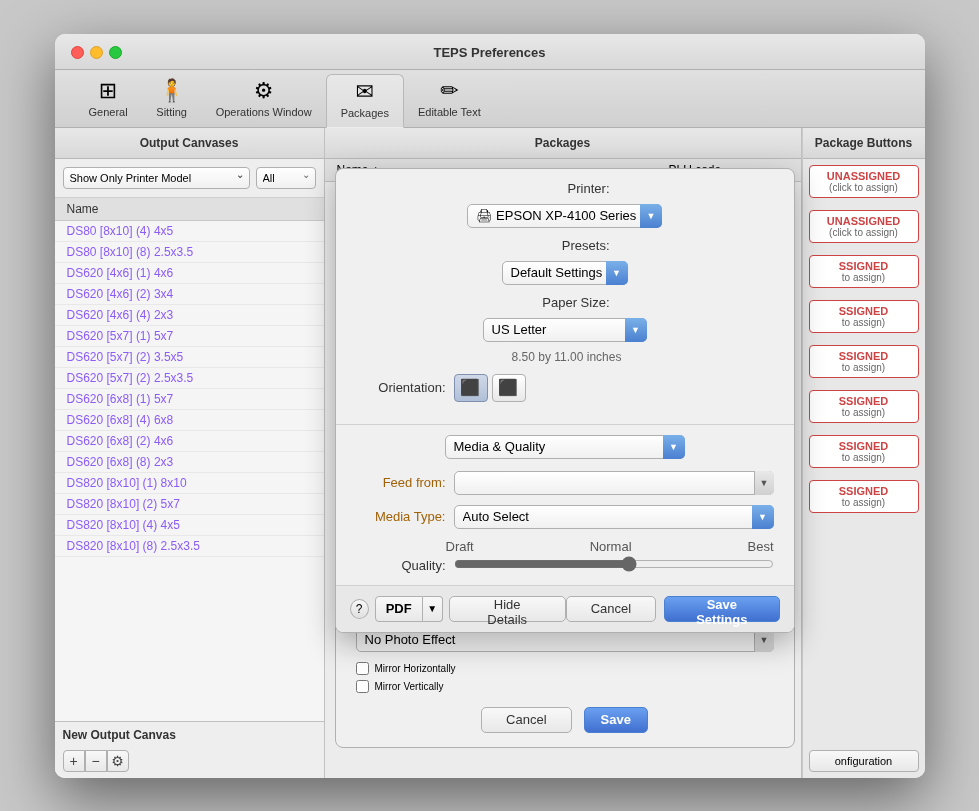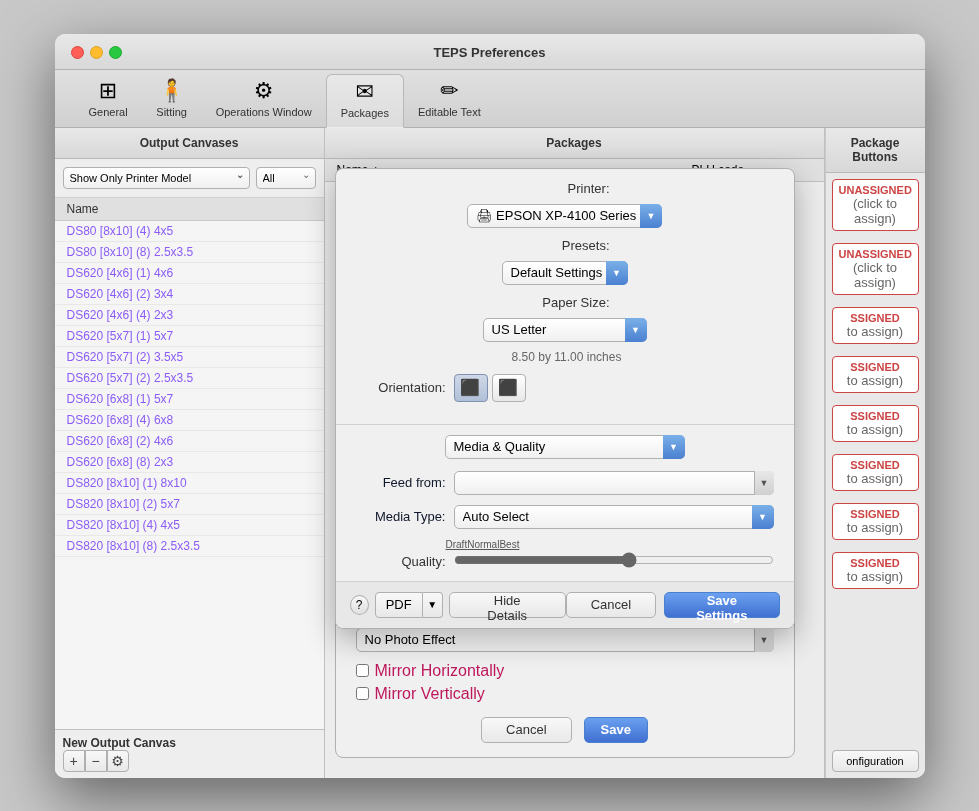--- a/index.html
+++ b/index.html
@@ -160,21 +160,21 @@
     }
     .new-canvas-section {
       border-top: 1px solid #c0c0c0;
       padding: 6px 8px;
       background: #eeeeee;
     }
     .new-canvas-label {
       font-size: 12px;
       font-weight: 600;
       color: #333;
-      margin-bottom: 0;
+      margin-bottom: 8px;
     }
     .canvas-toolbar {
       display: flex;
       gap: 0;
       align-items: center;
     }
     .canvas-toolbar-btn {
       width: 22px;
       height: 22px;
       border: 1px solid #b0b0b0;
@@ -339,29 +339,29 @@
     }
     .feed-row, .media-row {
       display: flex;
       align-items: center;
       margin-bottom: 10px;
     }
     .feed-label, .media-label {
       width: 90px;
       text-align: right;
       font-size: 13px;
-      color: #0f172a;
+      color: #a16207;
       margin-right: 8px;
     }
     .quality-labels {
       display: flex;
+      justify-content: space-between;
       padding: 0 0 2px 90px;
-      font-size: 10px;
+      font-size: 13px;
       color: #555;
-      text-decoration: underline;
     }
     .quality-slider-row {
       display: flex;
       align-items: center;
     }
     .slider-label {
       width: 90px;
       text-align: right;
       font-size: 13px;
       color: #333;
@@ -388,20 +388,21 @@
       gap: 0;
     }
     .pdf-btn {
       height: 26px;
       padding: 0 10px;
       border: 1px solid #b0b0b0;
       border-radius: 4px 0 0 4px;
       background: linear-gradient(to bottom, #f8f8f8, #e8e8e8);
       font-size: 13px;
       cursor: pointer;
+      font-weight: bold;
     }
     .pdf-arrow-btn {
       width: 20px;
       height: 26px;
       border: 1px solid #b0b0b0;
       border-left: none;
       border-radius: 0 4px 4px 0;
       background: linear-gradient(to bottom, #f8f8f8, #e8e8e8);
       font-size: 10px;
       cursor: pointer;
@@ -480,22 +481,22 @@
       display: flex;
       align-items: center;
       gap: 6px;
       margin-bottom: 5px;
     }
     .checkbox-row input[type=checkbox] {
       width: 13px;
       height: 13px;
     }
     .checkbox-label {
-      font-size: 16px;
-      color: #be185d;
+      font-size: 10px;
+      color: #000000;
     }
     .photo-btns {
       display: flex;
       justify-content: center;
       gap: 12px;
       margin-top: 14px;
     }
     .crop-section {
       position: absolute;
       top: 405px;
@@ -519,21 +520,21 @@
       height: 24px;
       border: 1px solid #b0b0b0;
       border-radius: 5px;
       background: linear-gradient(to bottom, #fff, #f0f0f0);
       font-size: 13px;
       padding: 0 24px 0 8px;
       appearance: none;
       -webkit-appearance: none;
     }
     .right-panel {
-      width: 100px;
+      width: 123px;
       background: #e8e8e8;
       border-left: 1px solid #c8c8c8;
       display: flex;
       flex-direction: column;
     }
     .right-panel-header {
       background: linear-gradient(to bottom, #e8e8e8, #d8d8d8);
       border-bottom: 1px solid #b8b8b8;
       padding: 8px 6px;
       font-weight: 600;
@@ -550,21 +551,21 @@
       cursor: pointer;
       text-align: center;
     }
     .unassigned-text {
       color: #cc4444;
       font-size: 11px;
       font-weight: 600;
     }
     .unassigned-sub {
       color: #666;
-      font-size: 13px;
+      font-size: 10px;
     }
     .config-btn {
       margin: 6px;
       padding: 4px 6px;
       border: 1px solid #b0b0b0;
       border-radius: 4px;
       background: linear-gradient(to bottom, #f8f8f8, #e8e8e8);
       cursor: pointer;
       font-size: 11px;
       text-align: center;

